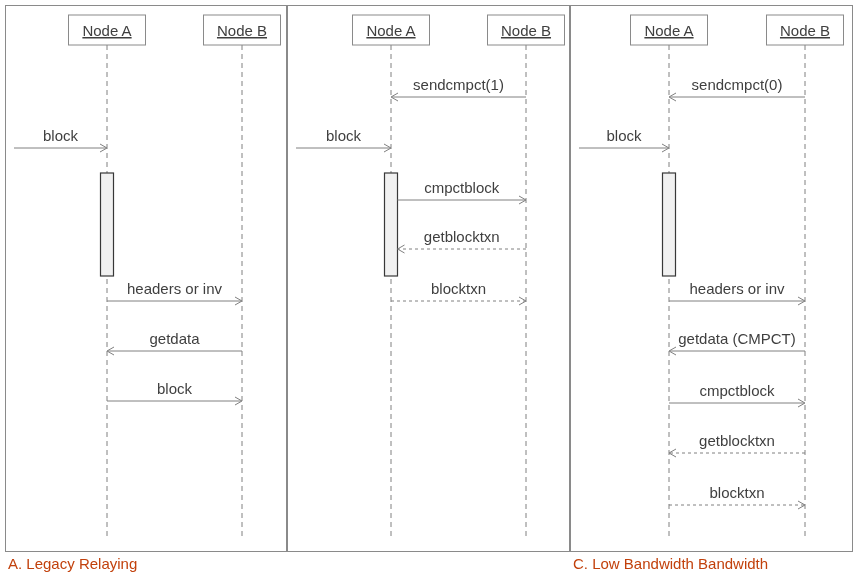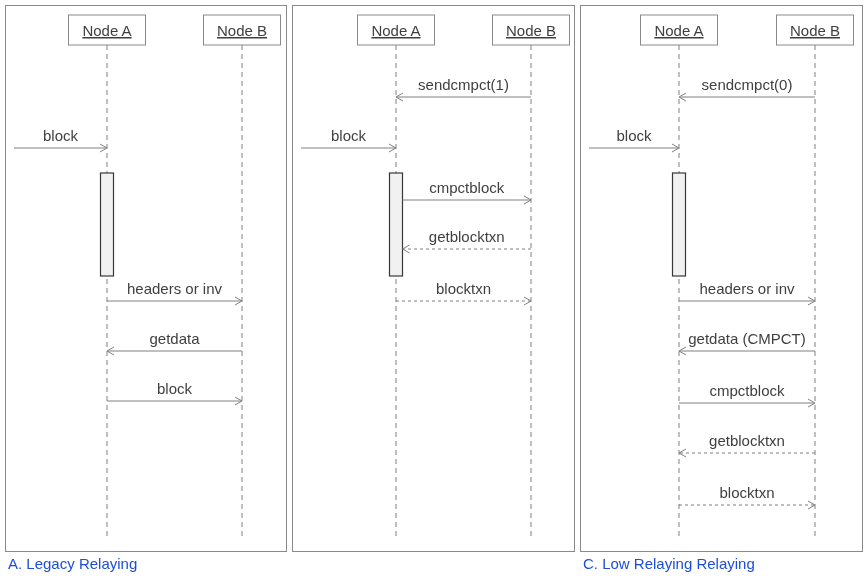--- a/index.html
+++ b/index.html
@@ -7,39 +7,38 @@
     padding: 0;
     background: #ffffff;
     font-family: "Liberation Sans", sans-serif;
   }
   .canvas {
     width: 867px;
     height: 581px;
     box-sizing: border-box;
     padding: 5px 4px 0 5px;
     display: flex;
-    gap: 5px;
     background: #ffffff;
   }
   .panel-col {
     display: flex;
     flex-direction: column;
   }
   .panel-frame {
     box-sizing: border-box;
     border: 1px solid #8a8a8a;
     background: #ffffff;
   }
   .panel-frame.w1 { width: 282px; height: 547px; }
   .panel-frame.w2 { width: 283px; height: 547px; }
   .caption {
     margin-top: 3px;
     padding-left: 3px;
     font-size: 15px;
-    color: #1d4ed8;
+    color: #c2410c;
     white-space: nowrap;
   }
   svg { display: block; }
   svg text {
     font-family: "Liberation Sans", sans-serif;
   }
 </style>
 </head>
 <body>
 
@@ -127,16 +126,16 @@
           <path d="M 227 393 L 234 397 L 227 401" fill="none" stroke="#808080" stroke-width="1"></path>
           <text x="166" y="390" text-anchor="middle" fill="#3f3f3f" font-size="15">cmpctblock</text>
           <line x1="234" y1="447" x2="99" y2="447" stroke="#808080" stroke-width="1" stroke-dasharray="3,3"></line>
           <path d="M 105 443 L 98 447 L 105 451" fill="none" stroke="#808080" stroke-width="1"></path>
           <text x="166" y="440" text-anchor="middle" fill="#3f3f3f" font-size="15">getblocktxn</text>
           <line x1="98" y1="499" x2="233" y2="499" stroke="#808080" stroke-width="1" stroke-dasharray="3,3"></line>
           <path d="M 227 495 L 234 499 L 227 503" fill="none" stroke="#808080" stroke-width="1"></path>
           <text x="166" y="492" text-anchor="middle" fill="#3f3f3f" font-size="15">blocktxn</text>
         </svg>
     </div>
-    <div class="caption">C. Low Relaying Relaying</div>
+    <div class="caption">C. Low Bandwidth Bandwidth</div>
   </div>
 
 </div>
 
 </body></html>

